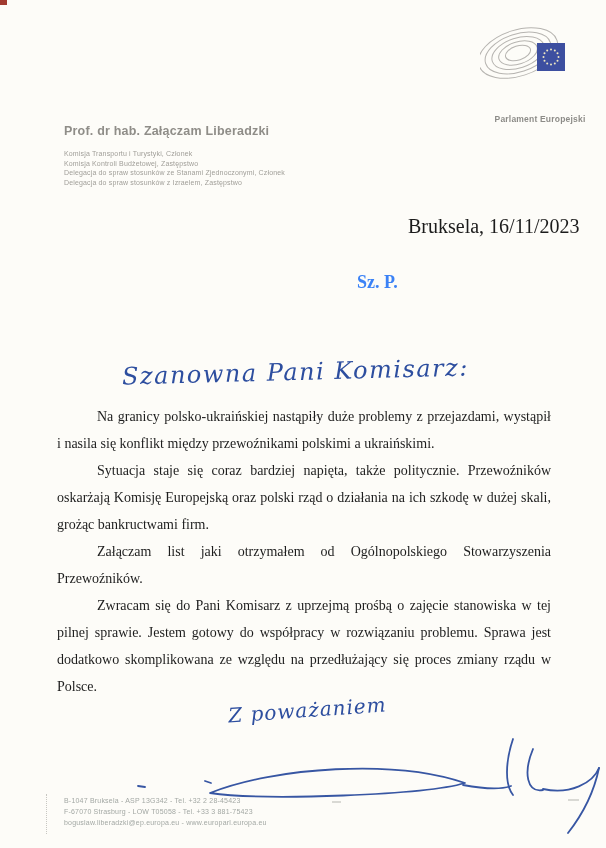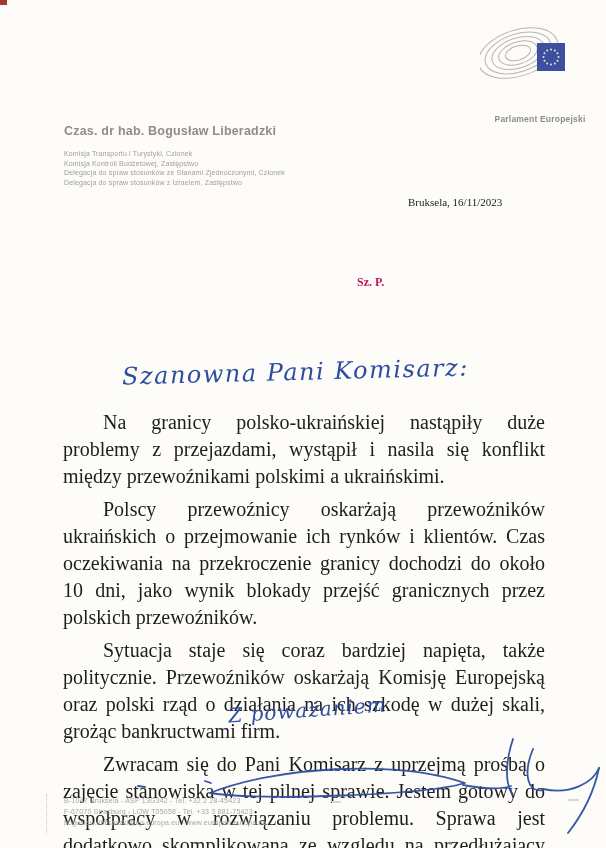--- a/index.html
+++ b/index.html
@@ -33,27 +33,27 @@
     font-family:"Liberation Sans",sans-serif;
     font-size:12.5px;font-weight:600;color:#8f8d88;letter-spacing:.2px;
   }
   .sender-roles{margin-top:11px;}
   .sender-role{
     font-family:"Liberation Sans",sans-serif;
     font-size:7px;line-height:9.5px;color:#a09e98;letter-spacing:.15px;
   }
 
   .dateline{
-    position:absolute;left:408px;top:196px;
-    font-size:11px;color:#1c1c1c;
+    position:absolute;left:408px;top:215px;
+    font-size:20px;color:#1c1c1c;
   }
 
   .recipient{position:absolute;left:357px;top:272px;}
   .recipient div{
-    font-size:12px;font-weight:700;line-height:20px;color:#be185d;
+    font-size:18px;font-weight:700;line-height:20px;color:#3b82f6;
   }
 
   .handwriting{
     font-family:"DejaVu Serif",serif;
     font-style:italic;color:#2d4e9f;white-space:nowrap;
   }
   .salutation{
     position:absolute;left:122px;top:358px;
     font-size:24px;letter-spacing:1.5px;
     transform:rotate(-1.5deg);
@@ -61,21 +61,21 @@
   .closing{
     position:absolute;left:228px;top:698px;
     font-size:20px;letter-spacing:1px;
     transform:rotate(-4deg);
   }
 
   .letter-body{
     position:absolute;left:57px;top:403px;width:494px;
   }
   .letter-body p{
-    margin:6px;font-size:20px;line-height:27px;
+    margin:0;font-size:14px;line-height:27px;
     text-indent:40px;text-align:justify;color:#1d1d1d;
   }
 
   .signature{position:absolute;left:95px;top:735px;width:511px;height:105px;}
 
   .footer{
     position:absolute;left:64px;top:795px;
   }
   .footer-rule{
     position:absolute;left:46px;top:794px;height:40px;width:0;
@@ -121,41 +121,41 @@
           <circle cx="63.5" cy="35" r="1"></circle>
           <circle cx="64.5" cy="31.2" r="1"></circle>
           <circle cx="67.2" cy="28.5" r="1"></circle>
         </g>
       </g>
     </svg>
     <div class="logo-caption">Parlament Europejski</div>
   </div>
 
   <div class="sender">
-    <div class="sender-name">Czas. dr hab. Bogusław Liberadzki</div>
+    <div class="sender-name">Prof. dr hab. Załączam Liberadzki</div>
     <div class="sender-roles">
       <div class="sender-role">Komisja Transportu i Turystyki, Członek</div>
       <div class="sender-role">Komisja Kontroli Budżetowej, Zastępstwo</div>
       <div class="sender-role">Delegacja do spraw stosunków ze Stanami Zjednoczonymi, Członek</div>
       <div class="sender-role">Delegacja do spraw stosunków z Izraelem, Zastępstwo</div>
     </div>
   </div>
 
   <div class="dateline">Bruksela, 16/11/2023</div>
 
   <div class="recipient">
     <div>Sz. P.</div>
   </div>
 
   <div class="handwriting salutation">Szanowna Pani Komisarz:</div>
 
   <div class="letter-body">
     <p>Na granicy polsko-ukraińskiej nastąpiły duże problemy z przejazdami, wystąpił i nasila się konflikt między przewoźnikami polskimi a ukraińskimi.</p>
-    <p>Polscy przewoźnicy oskarżają przewoźników ukraińskich o przejmowanie ich rynków i klientów. Czas oczekiwania na przekroczenie granicy dochodzi do około 10 dni, jako wynik blokady przejść granicznych przez polskich przewoźników.</p>
     <p>Sytuacja staje się coraz bardziej napięta, także politycznie. Przewoźników oskarżają Komisję Europejską oraz polski rząd o działania na ich szkodę w dużej skali, grożąc bankructwami firm.</p>
+    <p>Załączam list jaki otrzymałem od Ogólnopolskiego Stowarzyszenia Przewoźników.</p>
     <p>Zwracam się do Pani Komisarz z uprzejmą prośbą o zajęcie stanowiska w tej pilnej sprawie. Jestem gotowy do współpracy w rozwiązaniu problemu. Sprawa jest dodatkowo skomplikowana ze względu na przedłużający się proces zmiany rządu w Polsce.</p>
   </div>
 
   <div class="handwriting closing">Z poważaniem</div>
 
   <svg class="signature" viewBox="0 0 511 105">
     <g fill="none" stroke="#2d4e9f" stroke-width="1.8" stroke-linecap="round" stroke-linejoin="round" opacity="0.95">
       <path d="M115,58 C180,32 300,24 370,48 C330,60 170,66 115,58 Z"></path>
       <path d="M368,50 C390,54 405,55 416,51"></path>
       <path d="M418,4 C410,28 410,50 418,60"></path>

